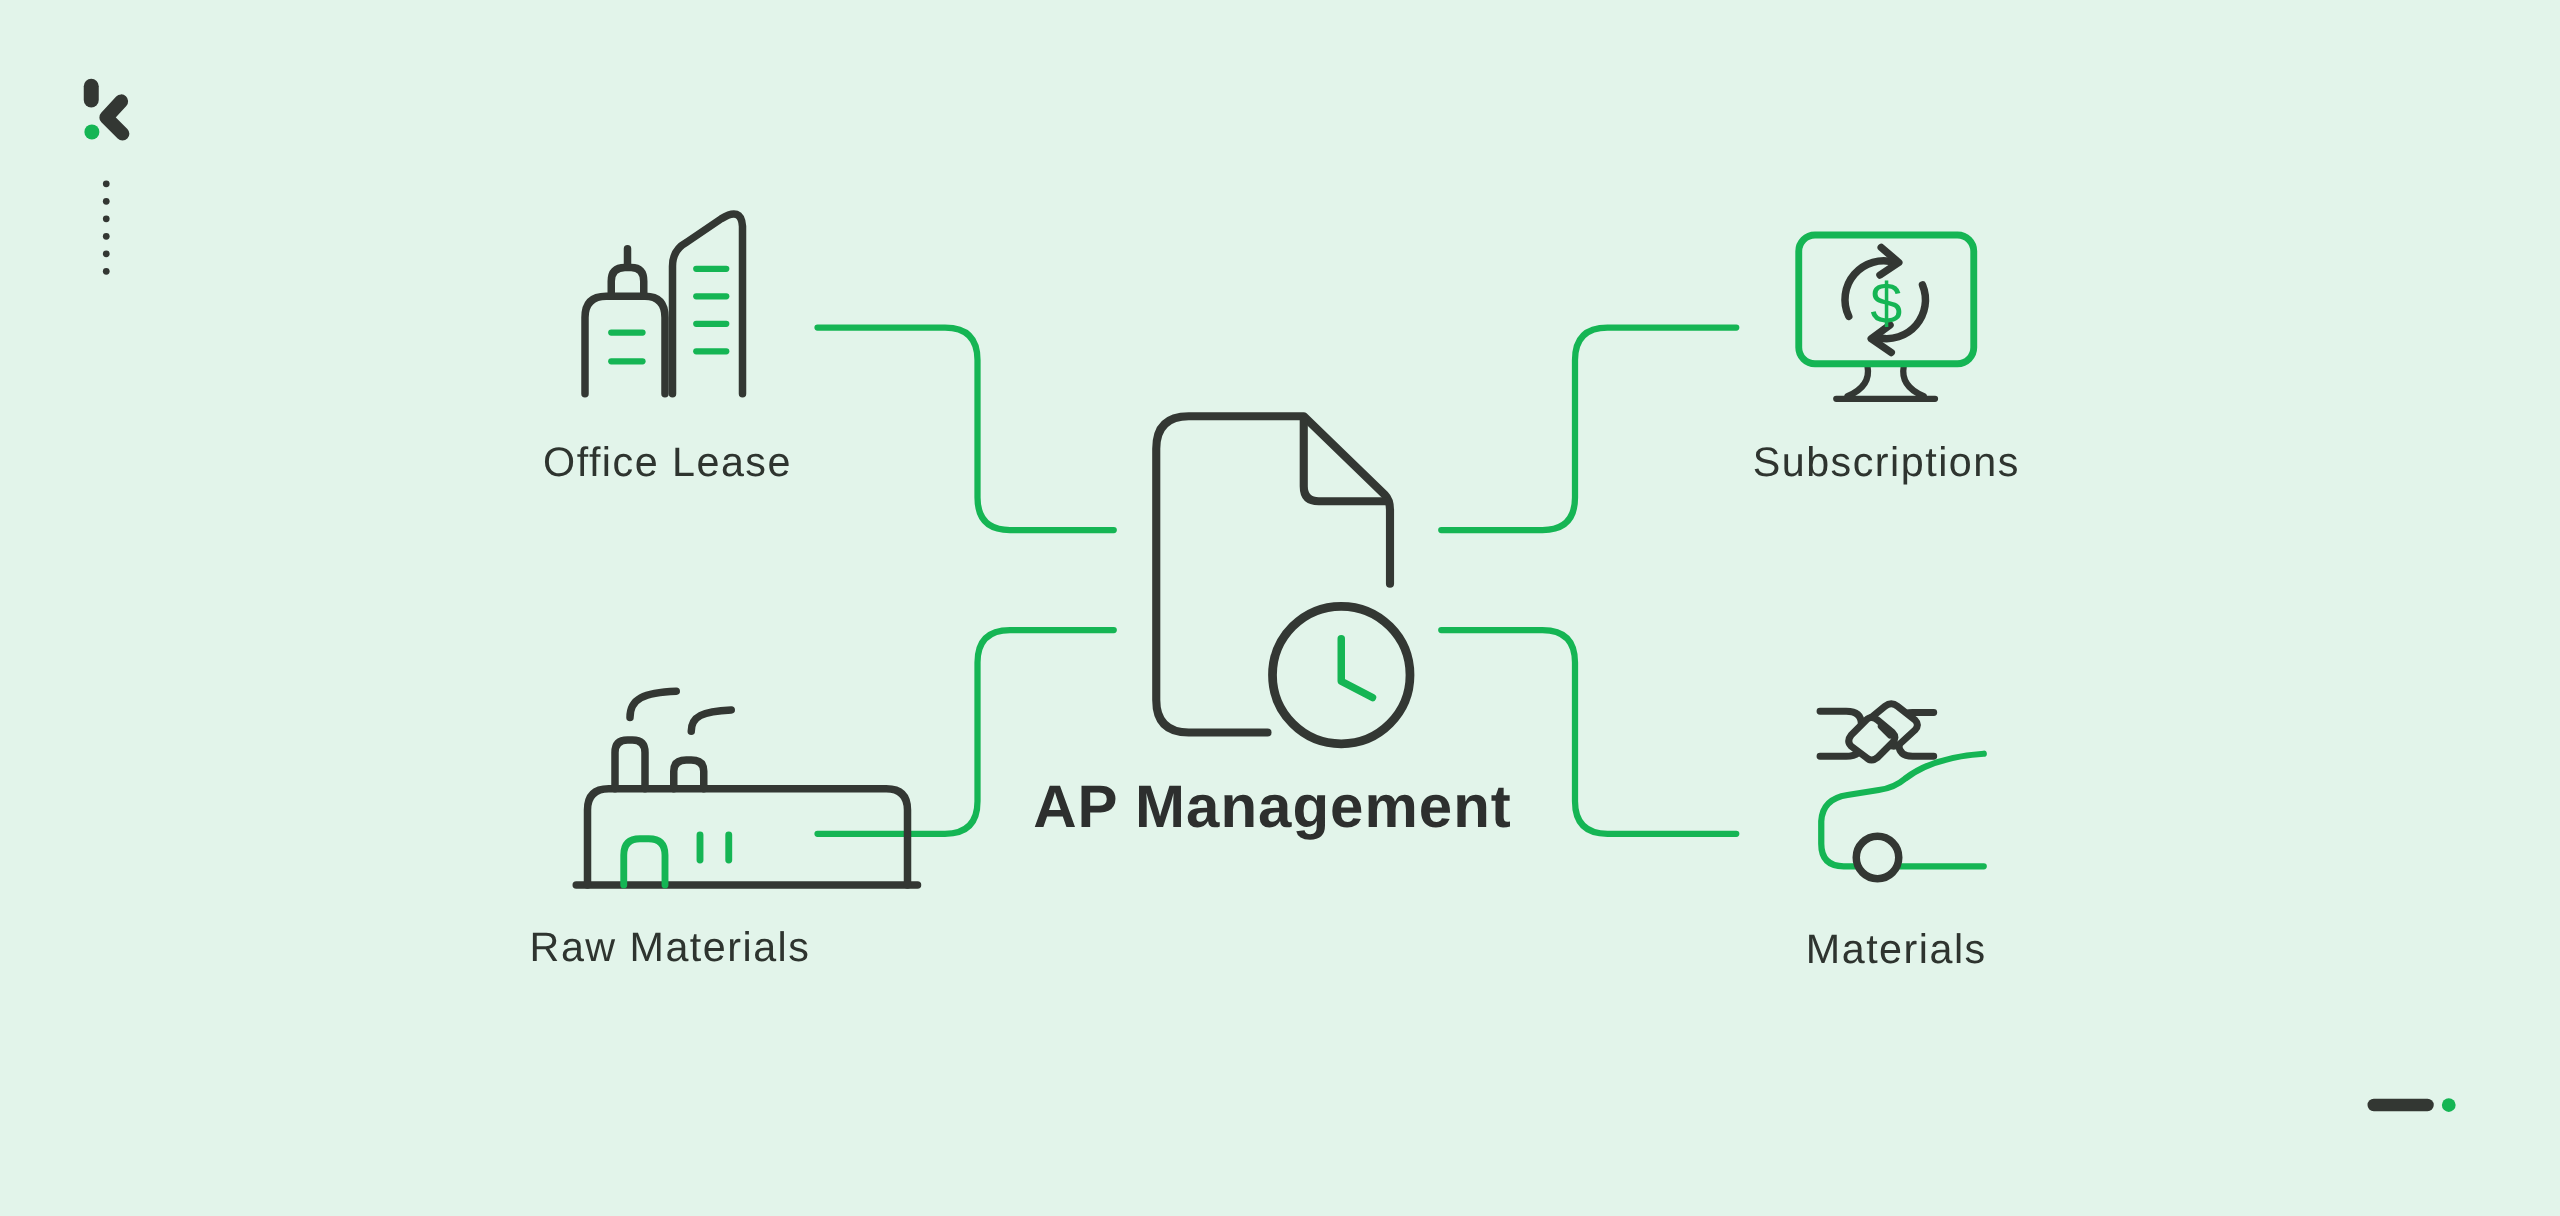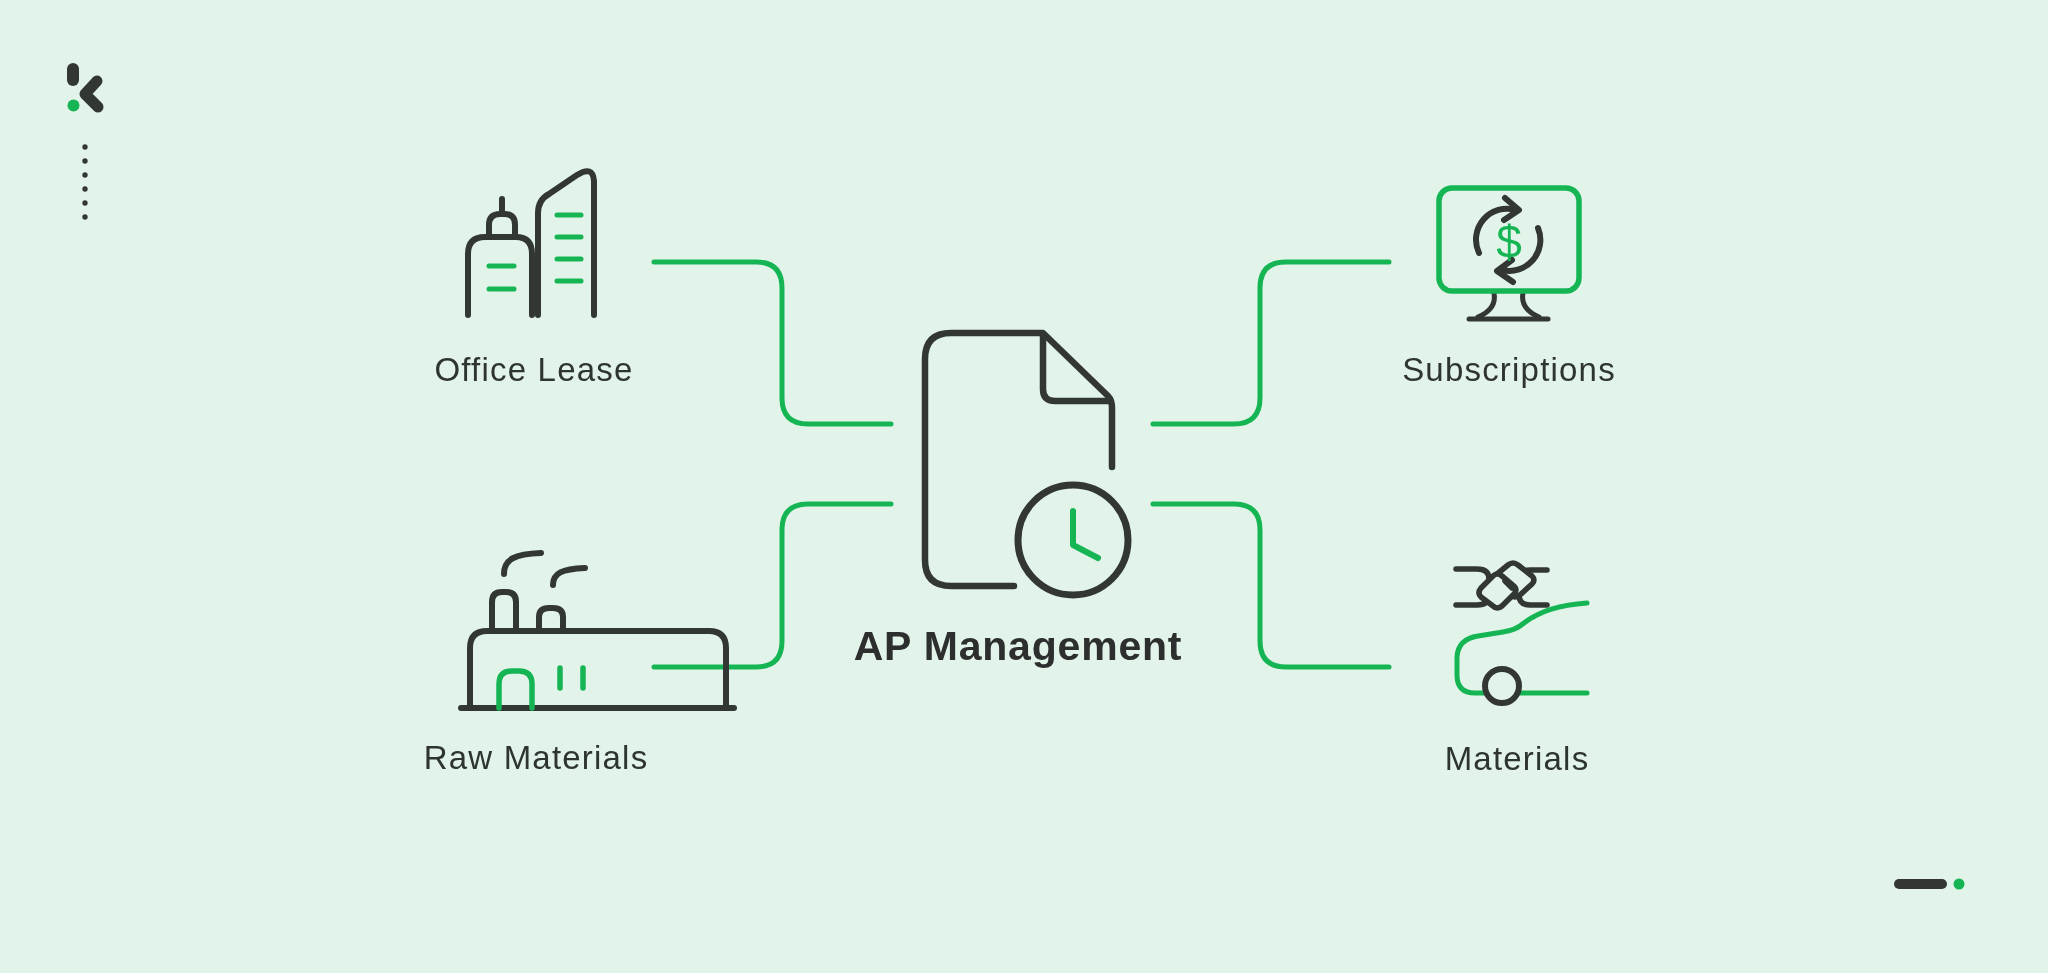--- a/index.html
+++ b/index.html
@@ -16,21 +16,21 @@
     position:absolute;
     transform:translate(-50%,-50%);
     font-size:33px;
     letter-spacing:1.2px;
     color:#2e342f;
     white-space:nowrap;
   }
   .center-label{
     position:absolute;
     transform:translate(-50%,-50%);
-    font-size:41px;
+    font-size:48px;
     font-weight:700;
     letter-spacing:0.8px;
     color:#2d2f2e;
     white-space:nowrap;
   }
 </style>
 </head>
 <body>
 
 <div class="stage">

